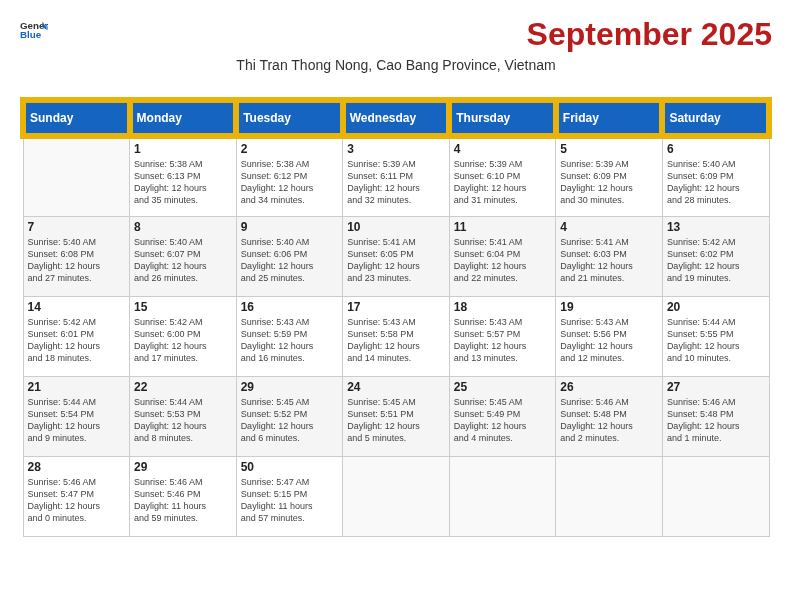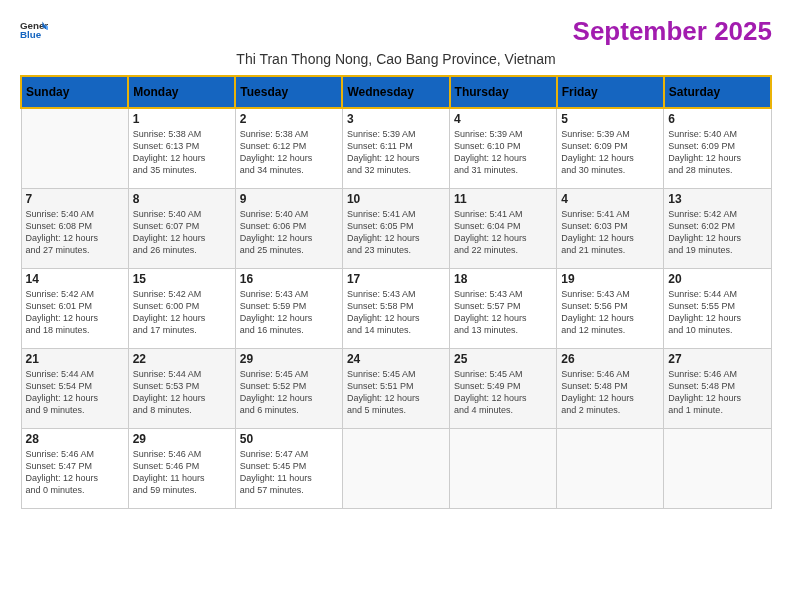--- a/index.html
+++ b/index.html
@@ -23,45 +23,45 @@
     .logo {
       display: flex;
       align-items: center;
       gap: 4px;
     }
     .logo-icon {
       width: 28px;
       height: 28px;
     }
     .title {
-      font-size: 26px;
+      font-size: 32px;
       font-weight: bold;
-      color: #a21caf;
+      color: #b91c1c;
       text-align: right;
     }
     .subtitle {
       text-align: center;
       font-size: 14px;
       color: #333;
-      margin-bottom: 8px;
+      margin-bottom: 24px;
       font-weight: normal;
     }
     .calendar {
       width: 100%;
       border-collapse: collapse;
       table-layout: fixed;
     }
     .calendar th {
       background: #1565c0;
-      color: #000000;
+      color: #ffffff;
       font-size: 12px;
       font-weight: bold;
       padding: 8px 4px;
       text-align: left;
-      border: 2px solid #eab308;
+      border: 6px solid #eab308;
     }
     .calendar td {
       border: 1px solid #ccc;
       vertical-align: top;
       padding: 3px 4px;
       font-size: 9.5px;
       color: #333;
       height: 80px;
     }
     .day-num {
@@ -318,21 +318,21 @@
           <td>
             <span class="day-num">29</span>
             <div class="day-info" style="white-space: pre-line;">Sunrise: 5:46 AM
 Sunset: 5:46 PM
 Daylight: 11 hours
 and 59 minutes.</div>
           </td>
           <td>
             <span class="day-num">50</span>
             <div class="day-info" style="white-space: pre-line;">Sunrise: 5:47 AM
-Sunset: 5:45 PM
+Sunset: 5:15 PM
 Daylight: 11 hours
 and 57 minutes.</div>
           </td>
           <td class="empty"></td>
           <td class="empty"></td>
           <td class="empty"></td>
           <td class="empty"></td>
         </tr>
       </tbody>
   </table>

